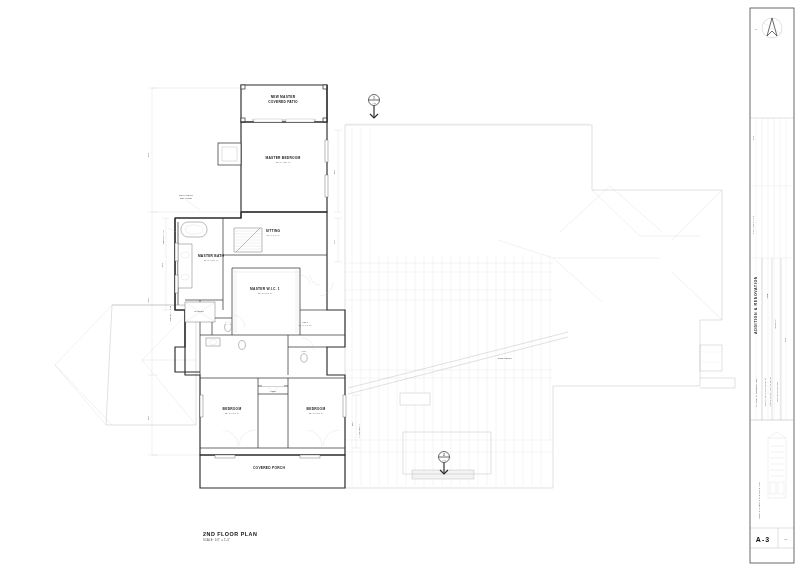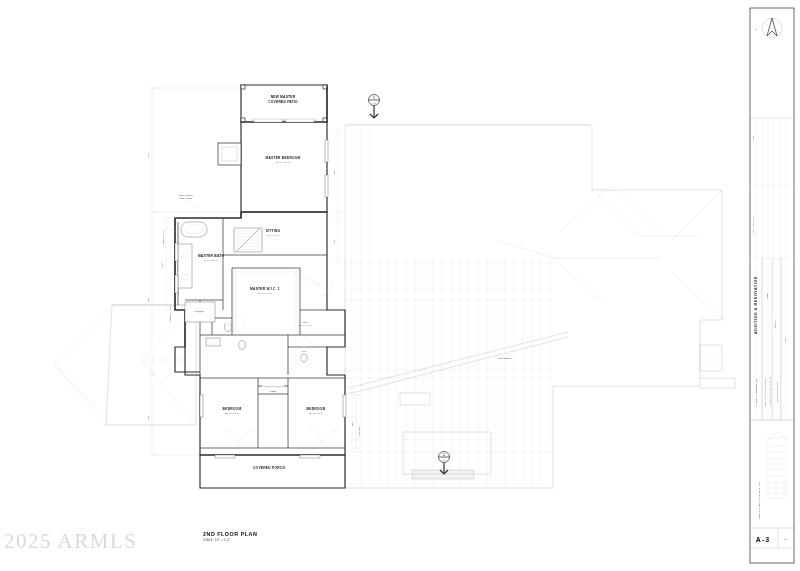--- a/index.html
+++ b/index.html
@@ -423,15 +423,14 @@
     <text class="tbsm" transform="translate(760,500) rotate(-90)" text-anchor="middle">MOAK Custom Planners LLC</text>
 
     <line class="w-thin" x1="750" y1="528" x2="794" y2="528"></line>
     <line class="w-thin" x1="778" y1="528" x2="778" y2="548"></line>
     <line class="w-thin" x1="750" y1="548" x2="794" y2="548"></line>
     <text class="sheetno" x="763" y="542">A-3</text>
     <text class="tbxs" x="786" y="540">OF</text>
 
   </svg>
 
-  <div id="wm">2025 ARMLS</div>
 
 </div>
 
 </body></html>

